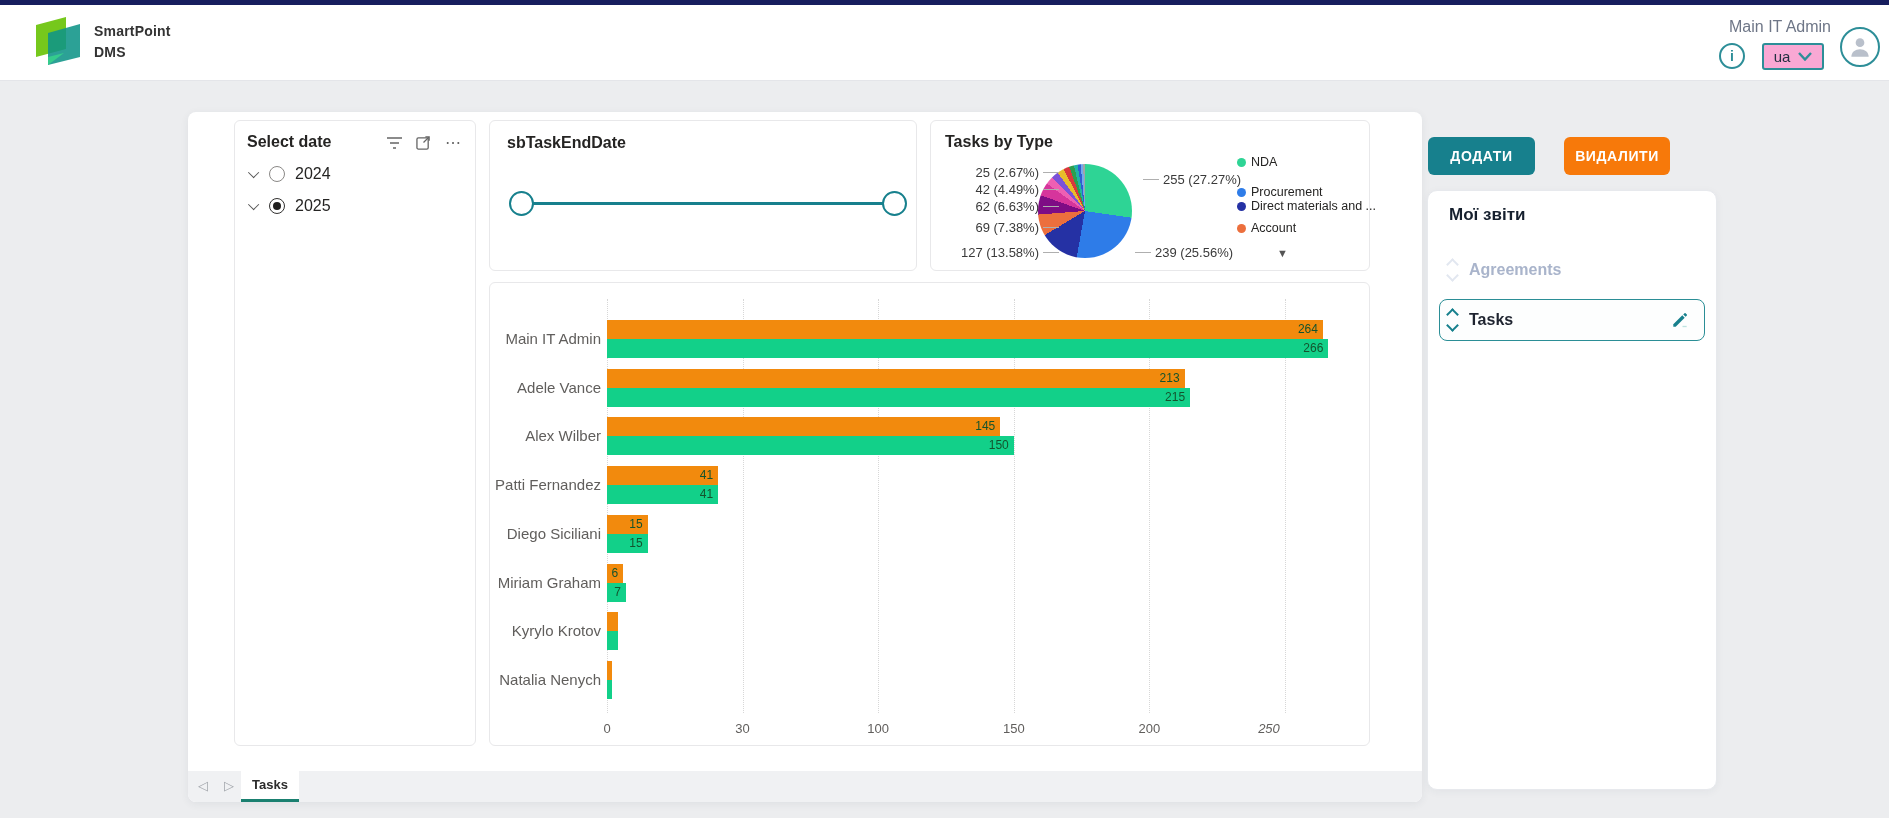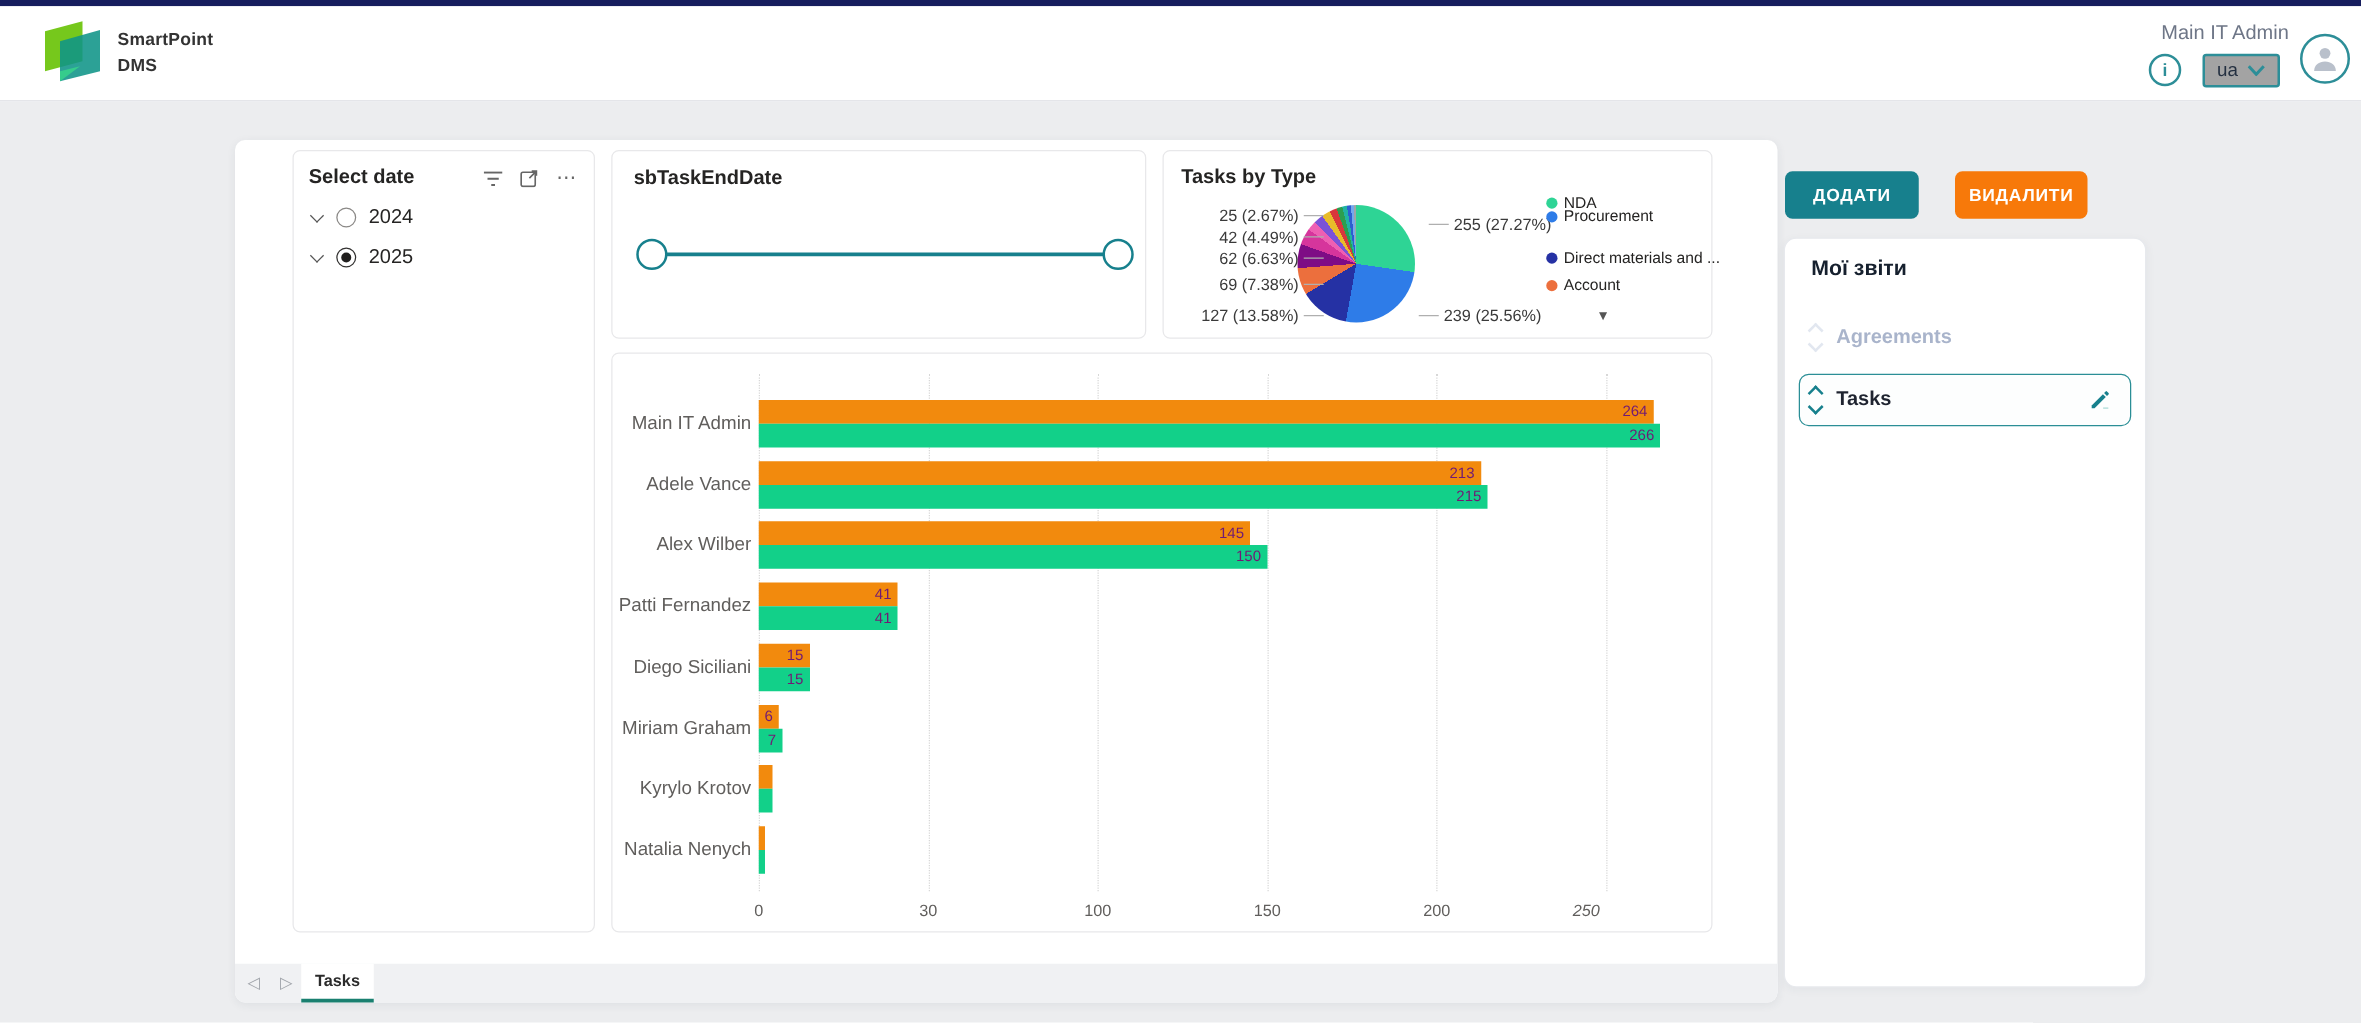--- a/index.html
+++ b/index.html
@@ -7,21 +7,21 @@
   body { font-family:"Liberation Sans", sans-serif; background:#ECEDEF; position:relative; overflow:hidden; color:#252423; }
 
   
   .topstrip { position:absolute; left:0; top:0; width:100%; height:5px; background:#171E5E; }
   header { position:absolute; left:0; top:5px; width:100%; height:76px; background:#fff; border-bottom:1px solid #E4E5E9; }
   .brand { position:absolute; left:36px; top:10px; display:flex; align-items:center; gap:12px; cursor:pointer; }
   .brand-text { font-size:14px; font-weight:700; color:#333; line-height:21px; letter-spacing:.2px; }
   .brand-text span { display:block; }
   .user-name { position:absolute; top:13px; right:58px; font-size:16px; color:#6E7687; }
   .info-btn { position:absolute; left:1719px; top:38px; width:26px; height:26px; border:2px solid #2D8E98; border-radius:50%; color:#2D8E98; font-size:14px; font-weight:700; text-align:center; line-height:22px; cursor:pointer; background:#fff; }
-  .lang-select { position:absolute; left:1762px; top:38px; width:62px; height:27px; border:2px solid #2D8E98; border-radius:3px; background:#a3a3a3; display:flex; align-items:center; justify-content:center; gap:8px; cursor:pointer; font-size:15px; color:#243041; }
+  .lang-select { position:absolute; left:1762px; top:38px; width:62px; height:27px; border:2px solid #2D8E98; border-radius:3px; background:#f9a8d4; display:flex; align-items:center; justify-content:center; gap:8px; cursor:pointer; font-size:15px; color:#243041; }
   .avatar { position:absolute; left:1840px; top:22px; width:40px; height:40px; border:2px solid #2D8E98; border-radius:50%; background:#fff; display:flex; align-items:center; justify-content:center; cursor:pointer; }
 
   
   .report-card { position:absolute; left:188px; top:112px; width:1234px; height:690px; background:#fff; border-radius:8px; box-shadow:0 2px 8px rgba(40,50,70,.07); }
   .visual { position:absolute; background:#fff; border:1px solid #E8E8EA; border-radius:6px; }
   .visual h3 { font-size:16px; font-weight:700; color:#252423; }
 
   .v-selectdate { left:46px; top:8px; width:242px; height:626px; padding:12px; }
   .vis-icons { position:absolute; top:14px; right:14px; display:flex; gap:14px; align-items:center; color:#666; }
   .vis-icons .ico { cursor:pointer; display:flex; align-items:center; }
@@ -46,21 +46,21 @@
   .callout .lead { width:16px; height:1px; background:#AFAFAF; }
   .legend-item { position:absolute; left:306px; display:flex; align-items:center; gap:5px; font-size:12.5px; color:#252423; white-space:nowrap; }
   .legend-dot { width:9px; height:9px; border-radius:50%; flex:none; }
   .legend-more { position:absolute; left:346px; top:126px; font-size:11px; color:#555; cursor:pointer; }
 
   .v-bar { left:301px; top:170px; width:881px; height:464px; }
   .gridline { position:absolute; top:16px; width:0; height:414px; border-left:1px dotted #D7D7D7; }
   .xtick { position:absolute; top:438px; width:40px; margin-left:-20px; text-align:center; font-size:13px; color:#605E5C; }
   .cat-label { position:absolute; left:0; width:111px; text-align:right; font-size:15px; color:#605E5C; white-space:nowrap; }
   .hbar { position:absolute; height:19px; }
-  .hbar .val { position:absolute; right:5px; top:0; line-height:19px; font-size:12px; color:#701a75; }
+  .hbar .val { position:absolute; right:5px; top:0; line-height:19px; font-size:12px; color:#14532d; }
 
   .tabstrip { position:absolute; left:0; top:659px; width:1234px; height:31px; background:#F0F1F3; border-radius:0 0 8px 8px; }
   .nav-arrow { position:absolute; top:7px; font-size:13px; color:#A0A4AA; cursor:pointer; }
   .nav-arrow.prev { left:10px; } .nav-arrow.next { left:36px; }
   .page-tab { position:absolute; left:53px; top:0; width:58px; height:31px; background:#fff; border-bottom:3px solid #1A8070; text-align:center; line-height:28px; font-size:13px; font-weight:700; color:#2B2B2B; cursor:pointer; }
 
   
   .btn { position:absolute; top:137px; height:38px; border:none; border-radius:6px; color:#fff; font-family:"Liberation Sans",sans-serif; font-size:14px; font-weight:700; letter-spacing:.6px; cursor:pointer; }
   .btn.add { left:1428px; width:107px; background:#17808D; }
   .btn.del { left:1564px; width:106px; background:#F7790A; }
@@ -184,21 +184,21 @@
         <div class="callout" style="top: 43px; right: 310px;">
           <span>25 (2.67%)</span>
           <span class="lead"></span>
         </div>
       </div>
     <div id="pieLegend">
         <div class="legend-item" style="top: 34px;">
           <span class="legend-dot" style="background: rgb(46, 212, 149);"></span>
           <span>NDA</span>
         </div>
-        <div class="legend-item" style="top: 45px; text-align: right;">
+        <div class="legend-item" style="top: 64px; text-align: right;">
           <span class="legend-dot" style="background: rgb(46, 124, 232);"></span>
           <span>Procurement</span>
         </div>
         <div class="legend-item" style="top: 78px;">
           <span class="legend-dot" style="background: rgb(37, 49, 164);"></span>
           <span>Direct materials and ...</span>
         </div>
         <div class="legend-item" style="top: 100px;">
           <span class="legend-dot" style="background: rgb(236, 111, 61);"></span>
           <span>Account</span>

